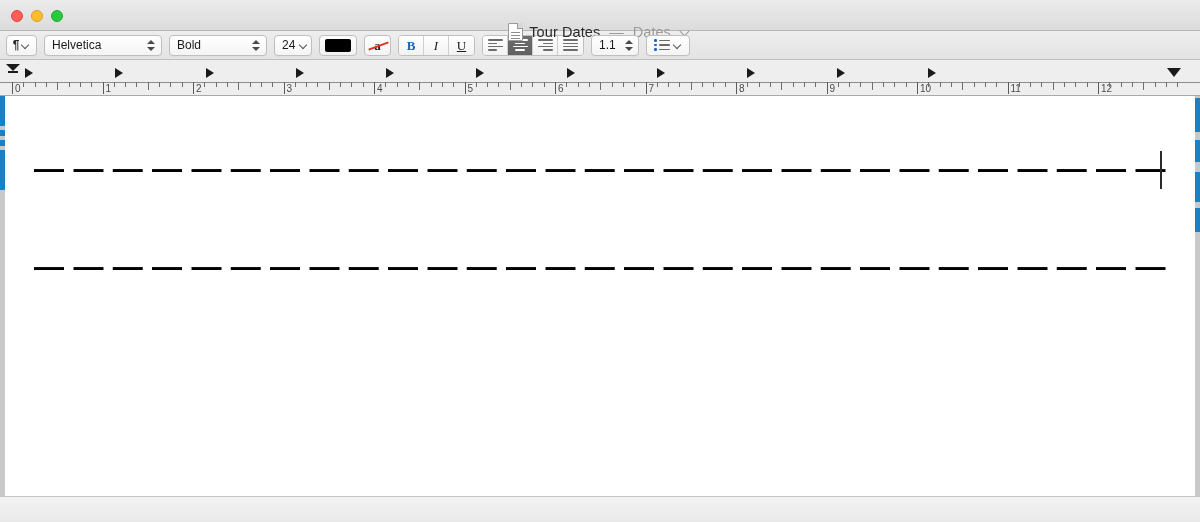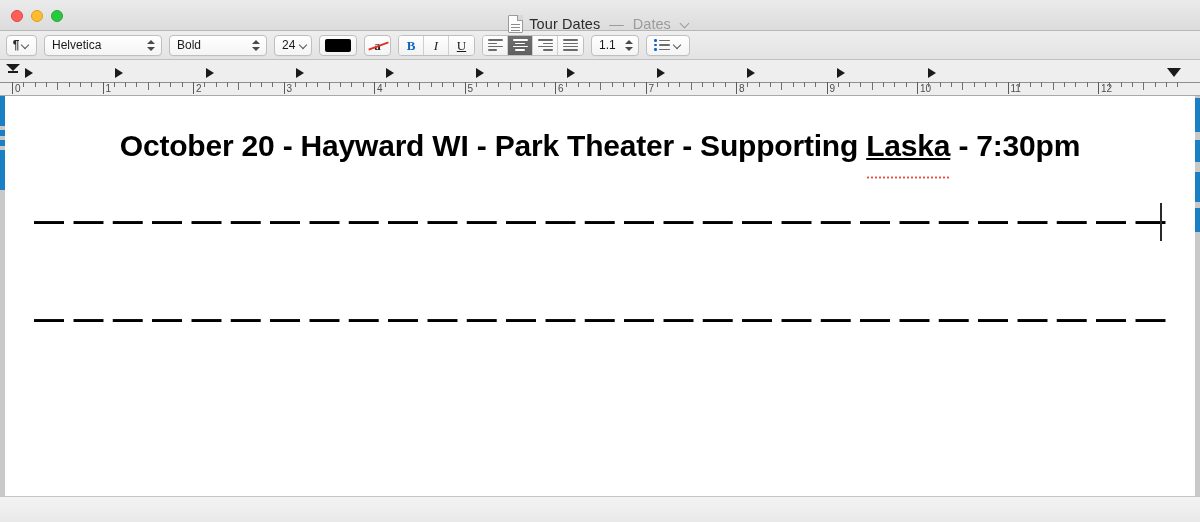--- a/index.html
+++ b/index.html
@@ -45,21 +45,21 @@
     border-radius: 50%;
     display: block;
   }
   .light.close  { background: #ff5f57; border: 0.5px solid #e0443e; }
   .light.min    { background: #febc2e; border: 0.5px solid #d89d28; }
   .light.max    { background: #28c840; border: 0.5px solid #24a933; }
 
   .title-center {
     position: absolute;
     left: 0; right: 0;
-    top: 8px; height: 31px;
+    top: 16px; height: 31px;
     display: flex;
     align-items: center;
     justify-content: center;
     gap: 6px;
     pointer-events: none;
   }
   .doc-icon {
     width: 15px; height: 18px;
     position: relative;
     background: #fdfdfd;
@@ -674,21 +674,20 @@
 
     <div class="edgebar">
       <span class="seg-blue" style="top:0px;height:30px;"></span>
       <span class="seg-blue" style="top:34px;height:6px;"></span>
       <span class="seg-blue" style="top:44px;height:6px;"></span>
       <span class="seg-blue" style="top:54px;height:40px;"></span>
     </div>
 
     <div class="page">
 
-      <div class="line l-date"><span>October 20 - Hayward WI - Park Theater - Supporting </span><span class="spell">Laska</span><span> - 7:30pm</span></div>
 
       <div class="l-blank"></div>
 
       <div class="line l-rule">
         <span>— — — — — — — — — — — — — — — — — — — — — — — — — — — — —</span>
         <span class="caret" style="left:1155px;top:4px;height:38px;"></span>
       </div>
 
       <div class="l-blank"></div>
 

